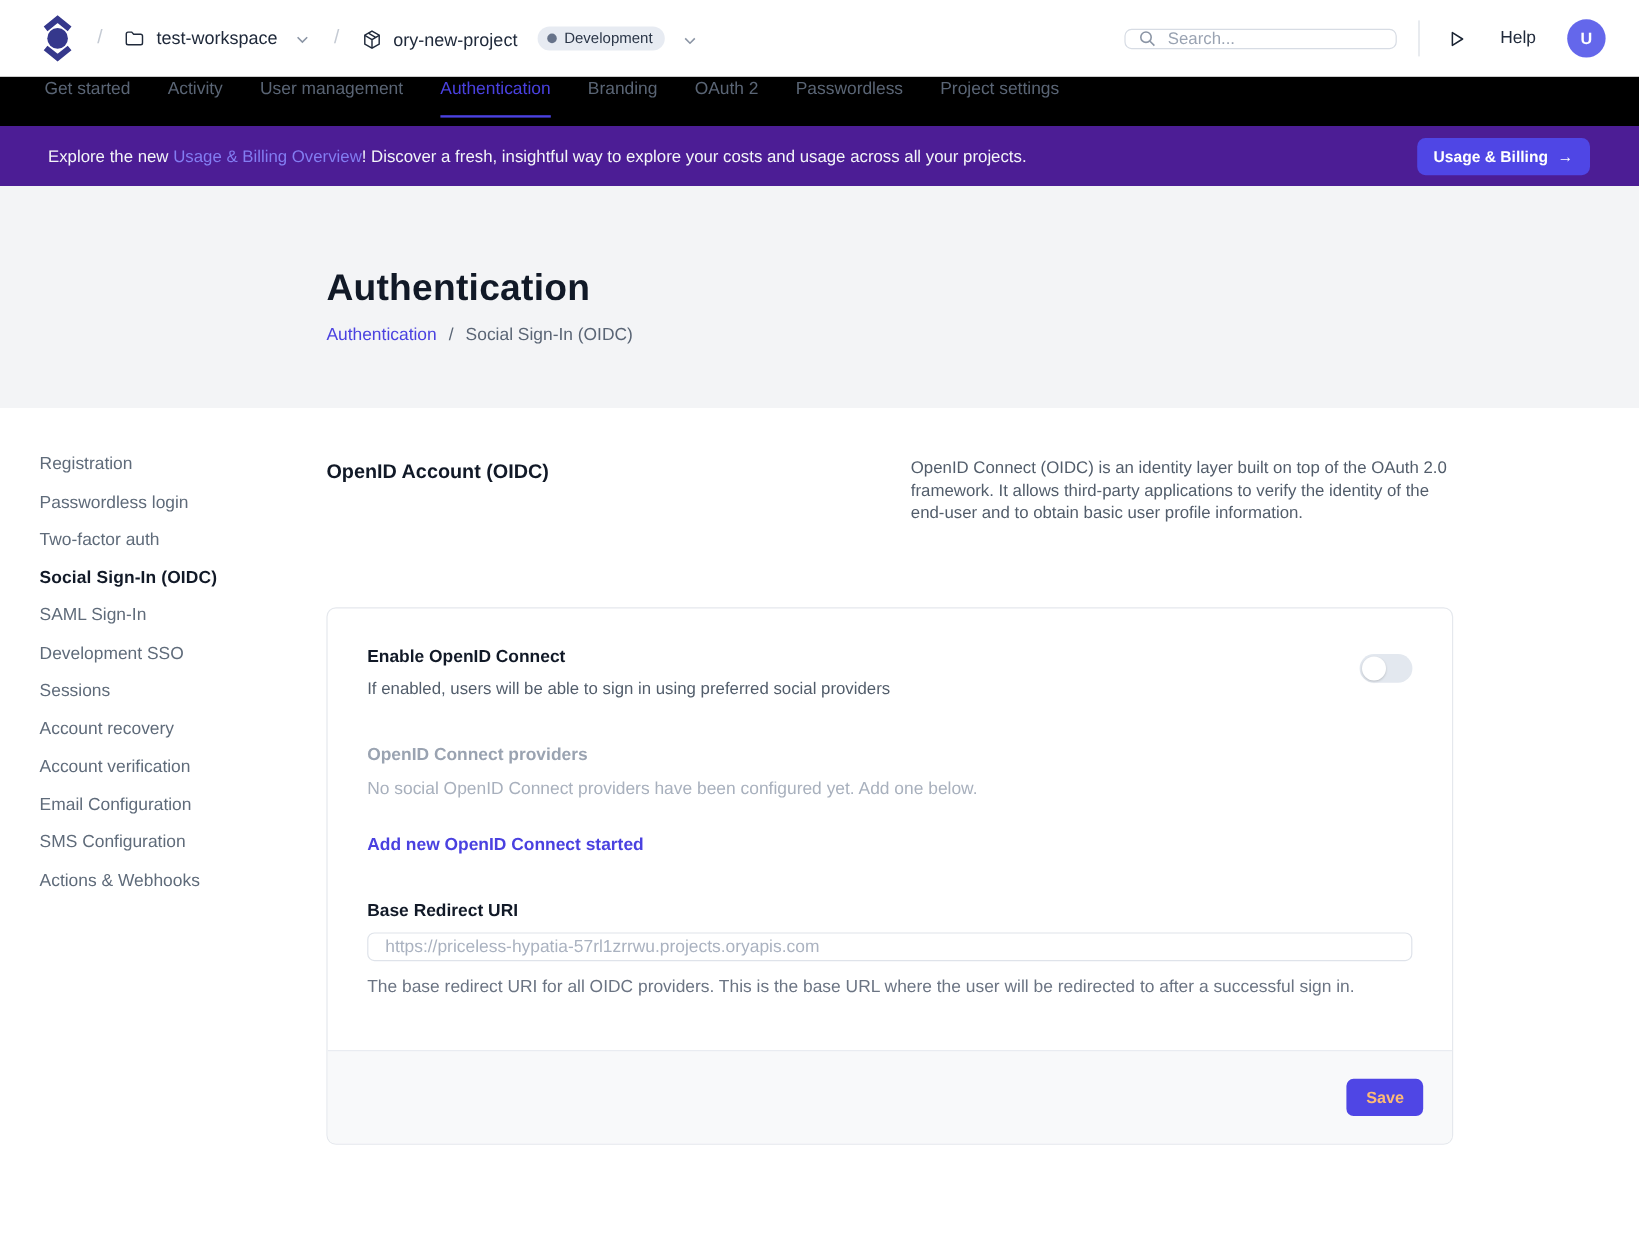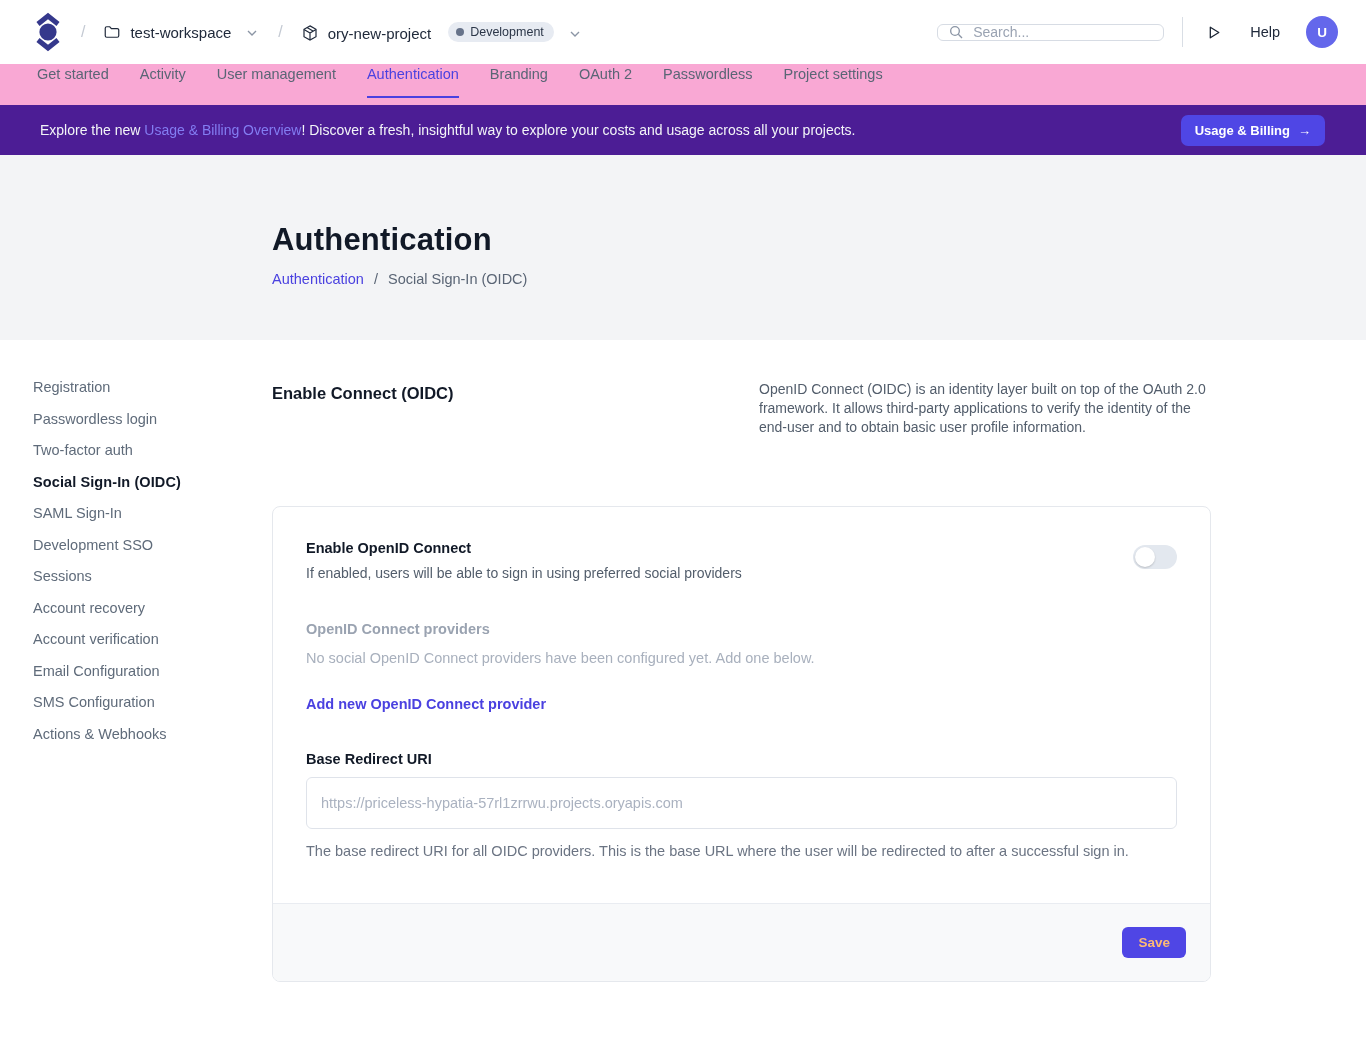--- a/index.html
+++ b/index.html
@@ -26,21 +26,21 @@
   .search-box input { border:none; outline:none; width:100%; font-size:14px; color:#202a3b;
     font-family:"Liberation Sans", sans-serif; background:transparent; }
   .search-box input::placeholder { color:#9aa3b2; }
   .search-ic { width:16px; height:16px; stroke:#8b95a5; fill:none; stroke-width:2; flex:none; }
   .vdiv { width:1px; height:30px; background:#d9dee5; margin:0 22px 0 18px; }
   .play-ic { width:17px; height:17px; stroke:#1a2433; fill:none; stroke-width:1.8; cursor:pointer; }
   .help { font-size:14.5px; color:#202a3b; margin:0 26px 0 28px; cursor:pointer; }
   .avatar { width:32px; height:32px; border-radius:50%; background:#6467eb; color:#fff;
     display:flex; align-items:center; justify-content:center; font-size:13.5px; font-weight:bold; cursor:pointer; }
   
-  .tabsrow { height:41px; display:flex; align-items:flex-start; padding:2px 0 0 37px; gap:31px; background:#f9a8d4; }
+  .tabsrow { height:41px; display:flex; align-items:flex-start; padding:2px 0 0 37px; gap:31px; background:#000000; }
   .tab { font-size:14.5px; color:#5a6575; padding-bottom:14px; cursor:pointer; border-bottom:2px solid transparent; }
   .tab.active { color:#4a41e0; border-bottom-color:#4a41e0; }
   
   .banner { height:50px; background:#4c1d95; display:flex; align-items:center; padding:0 41px 0 40px; }
   .banner .msg { font-size:14px; color:#f3f5f8; }
   .banner .msg a { color:#837df2; text-decoration:none; cursor:pointer; }
   .banner-btn { margin-left:auto; background:#4f46e5; color:#fff; border:none; border-radius:7px;
     height:31px; padding:0 14px; font-size:13px; font-weight:bold; display:flex; align-items:center; gap:8px;
     cursor:pointer; font-family:"Liberation Sans", sans-serif; }
   
@@ -64,21 +64,21 @@
   .row-toggle { display:flex; justify-content:space-between; }
   .fld-title { font-size:14.5px; font-weight:bold; color:#111927; }
   .fld-sub { font-size:14px; color:#525d6b; margin-top:9px; }
   .toggle { width:44px; height:24px; border-radius:12px; background:#e3e8ef; position:relative; cursor:pointer; flex:none; margin-top:5px; }
   .toggle .knob { position:absolute; left:2px; top:2px; width:20px; height:20px; border-radius:50%;
     background:#fff; box-shadow:0 1px 2px rgba(0,0,0,.18); }
   .prov-label { margin-top:40px; font-size:14.5px; font-weight:bold; color:#9aa3b1; }
   .prov-empty { margin-top:13px; font-size:14.5px; color:#a8b0bd; }
   .add-link { display:inline-block; margin-top:30px; font-size:14.5px; font-weight:bold; color:#4a41e0; text-decoration:none; cursor:pointer; }
   .uri-label { margin-top:38px; font-size:14.5px; font-weight:bold; color:#111927; }
-  .uri-input { margin-top:10px; width:100%; height:52px; border:1px solid #dfe3ea; border-radius:6px;
+  .uri-input { margin-top:10px; width:100%; height:24px; border:1px solid #dfe3ea; border-radius:6px;
     padding:0 14px; font-size:14.5px; color:#202a3b; font-family:"Liberation Sans", sans-serif; outline:none; }
   .uri-input::placeholder { color:#aab2c0; }
   .uri-help { margin-top:14px; font-size:14.5px; color:#6b7483; padding-bottom:44px; }
   .card-footer { background:#f8f9fa; border-top:1px solid #e9ecf1; padding:23px 24px; display:flex; justify-content:flex-end; }
   .save-btn { background:#4f46e5; color:#fdba74; border:none; border-radius:6px; height:31px; padding:0 16px;
     font-size:13.5px; font-weight:bold; cursor:pointer; font-family:"Liberation Sans", sans-serif; }
 </style>
 </head>
 <body>
 
@@ -171,39 +171,39 @@
       <div class="snav-item">Sessions</div>
       <div class="snav-item">Account recovery</div>
       <div class="snav-item">Account verification</div>
       <div class="snav-item">Email Configuration</div>
       <div class="snav-item">SMS Configuration</div>
       <div class="snav-item">Actions &amp; Webhooks</div>
     </div>
 
   <div class="main">
     <div class="sec-head">
-      <div class="sec-title">Enable Connect (OIDC)</div>
+      <div class="sec-title">OpenID Account (OIDC)</div>
       <div class="sec-desc">OpenID Connect (OIDC) is an identity layer built on top of the OAuth 2.0 framework. It allows third-party applications to verify the identity of the end-user and to obtain basic user profile information.</div>
     </div>
 
     <div class="card">
       <div class="card-body">
         <div class="row-toggle">
           <div>
             <div class="fld-title">Enable OpenID Connect</div>
             <div class="fld-sub">If enabled, users will be able to sign in using preferred social providers</div>
           </div>
           <div class="toggle">
             <div class="knob"></div>
           </div>
         </div>
 
         <div class="prov-label">OpenID Connect providers</div>
         <div class="prov-empty">No social OpenID Connect providers have been configured yet. Add one below.</div>
-        <a class="add-link">Add new OpenID Connect provider</a>
+        <a class="add-link">Add new OpenID Connect started</a>
 
         <div class="uri-label">Base Redirect URI</div>
         <input class="uri-input" type="text" placeholder="https://priceless-hypatia-57rl1zrrwu.projects.oryapis.com" style="">
         <div class="uri-help">The base redirect URI for all OIDC providers. This is the base URL where the user will be redirected to after a successful sign in.</div>
       </div>
       <div class="card-footer">
         <button class="save-btn">Save</button>
       </div>
     </div>
   </div>

